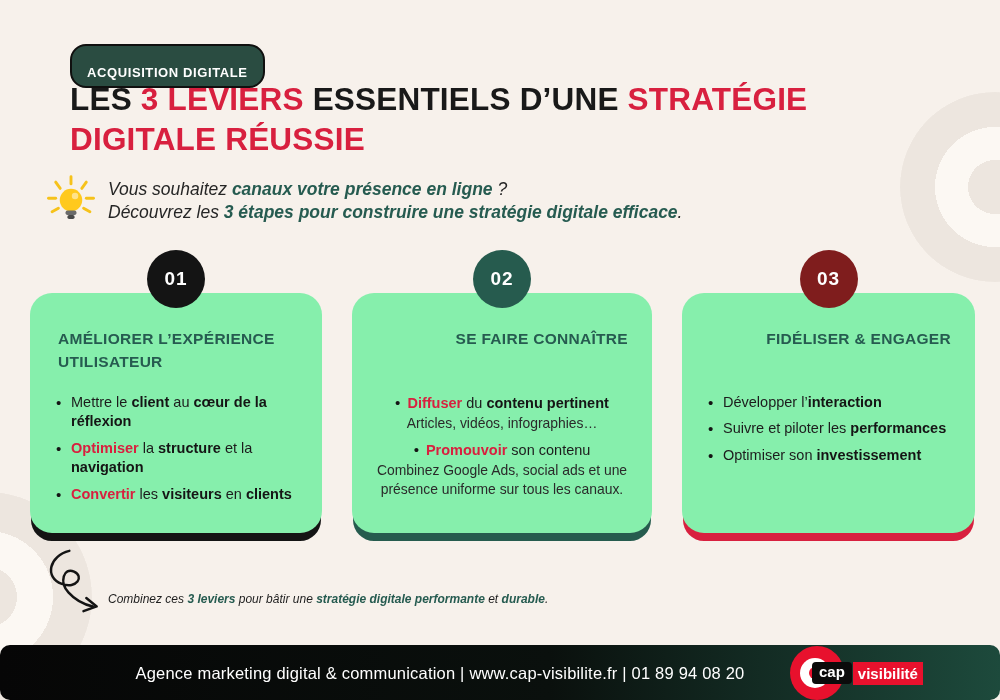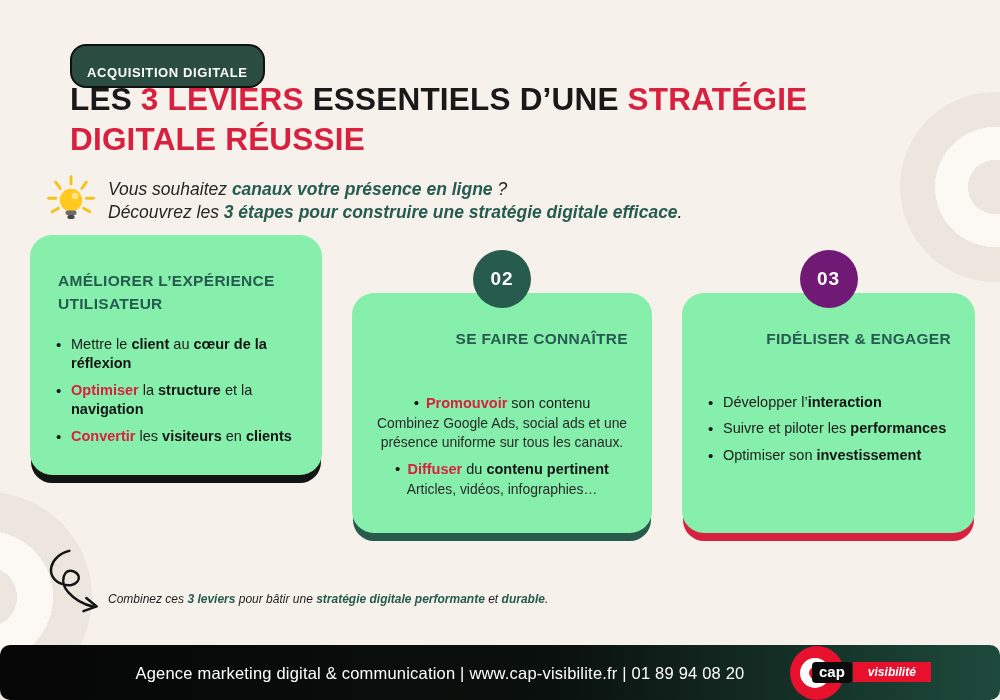--- a/index.html
+++ b/index.html
@@ -102,21 +102,21 @@
   .footer-info {
     position:absolute; left:95px; width:690px; top:50%; transform:translateY(-50%);
     color:#ffffff; font-size:16.5px; text-align:center; letter-spacing:0.2px;
   }
   .logo { position:absolute; right:60px; top:50%; transform:translateY(-50%); width:150px; height:56px; }
   .logo-circle { position:absolute; left:0; top:1px; width:54px; height:54px; border-radius:50%; background:#E8112D; }
   .logo-c { position:absolute; left:10px; top:12px; width:30px; height:30px; border-radius:50%; background:#fff; }
   .logo-c::after { content:""; position:absolute; left:9px; top:9px; width:12px; height:12px; border-radius:50%; background:#E8112D; }
   .logo-text { position:absolute; left:22px; top:17px; display:flex; align-items:center; }
   .logo-cap { background:#0b0b0b; color:#fff; font-weight:bold; font-size:15px; padding:2px 7px 3px; border-radius:4px; line-height:1.1; }
-  .logo-vis { background:#E8112D; color:#fff; font-weight:bold; font-size:12px; padding:4px 15px; line-height:1; margin-left:1px;font-style:italic; }
+  .logo-vis { background:#E8112D; color:#fff; font-weight:bold; font-size:15px; padding:4px 5px; line-height:1; margin-left:1px; }
 </style>
 </head>
 <body>
 
 <div class="page">
 
   <div class="ring ring-tr"></div>
   <div class="ring ring-bl"></div>
 
   <div class="badge">ACQUISITION DIGITALE</div>
@@ -139,20 +139,21 @@
       <rect x="24" y="40.5" width="12" height="5" rx="2" fill="#6b6b6b"></rect>
       <rect x="26" y="45.5" width="8" height="4.5" rx="2" fill="#494949"></rect>
     </svg>
     <div class="intro-text">
       <div><span class="seg-plain">Vous souhaitez </span><span class="seg-green">canaux votre présence en ligne</span><span class="seg-plain"> ?</span></div>
       <div><span class="seg-plain">Découvrez les </span><span class="seg-green">3 étapes pour construire une stratégie digitale efficace</span><span class="seg-plain">.</span></div>
     </div>
   </div>
 
   <div class="step step-0">
+    <div class="num-badge" style="background: rgb(20, 20, 20);">01</div>
     <div class="card h-left i-left" style="box-shadow: rgb(20, 20, 20) 0px 9px 0px -1px;">
       <h3>AMÉLIORER L’EXPÉRIENCE UTILISATEUR</h3>
       <div class="items">
           <div class="item">
             <div class="b-line"><span class="dot">•</span><span class="seg-plain">Mettre le </span><span class="seg-bold">client</span><span class="seg-plain"> au </span><span class="seg-bold">cœur de la réflexion</span></div>
           </div>
           <div class="item">
             <div class="b-line"><span class="dot">•</span><span class="seg-red">Optimiser</span><span class="seg-plain"> la </span><span class="seg-bold">structure</span><span class="seg-plain"> et la </span><span class="seg-bold">navigation</span></div>
           </div>
           <div class="item">
@@ -161,33 +162,33 @@
         </div>
     </div>
   </div>
 
   <div class="step step-1">
     <div class="num-badge" style="background: rgb(38, 91, 78);">02</div>
     <div class="card h-center i-center" style="box-shadow: rgb(38, 91, 78) 0px 9px 0px -1px;">
       <h3>SE FAIRE CONNAÎTRE</h3>
       <div class="items">
           <div class="item">
+            <div class="b-line"><span class="dot">•</span><span class="seg-red">Diffuser</span><span class="seg-plain"> du </span><span class="seg-bold">contenu pertinent</span></div>
+            <div class="sub-line"><span class="seg-plain">Articles, vidéos, infographies…</span></div>
+          </div>
+          <div class="item">
             <div class="b-line"><span class="dot">•</span><span class="seg-red">Promouvoir</span><span class="seg-plain"> son contenu</span></div>
             <div class="sub-line"><span class="seg-plain">Combinez Google Ads, social ads et une présence uniforme sur tous les canaux.</span></div>
           </div>
-          <div class="item">
-            <div class="b-line"><span class="dot">•</span><span class="seg-red">Diffuser</span><span class="seg-plain"> du </span><span class="seg-bold">contenu pertinent</span></div>
-            <div class="sub-line"><span class="seg-plain">Articles, vidéos, infographies…</span></div>
-          </div>
         </div>
     </div>
   </div>
 
   <div class="step step-2">
-    <div class="num-badge" style="background: #701a75;">03</div>
+    <div class="num-badge" style="background: #7f1d1d;">03</div>
     <div class="card h-center i-left" style="box-shadow: rgb(216, 32, 63) 0px 9px 0px -1px;">
       <h3>FIDÉLISER &amp; ENGAGER</h3>
       <div class="items">
           <div class="item">
             <div class="b-line"><span class="dot">•</span><span class="seg-plain">Développer l’</span><span class="seg-bold">interaction</span></div>
           </div>
           <div class="item">
             <div class="b-line"><span class="dot">•</span><span class="seg-plain">Suivre et piloter les </span><span class="seg-bold">performances</span></div>
           </div>
           <div class="item">

